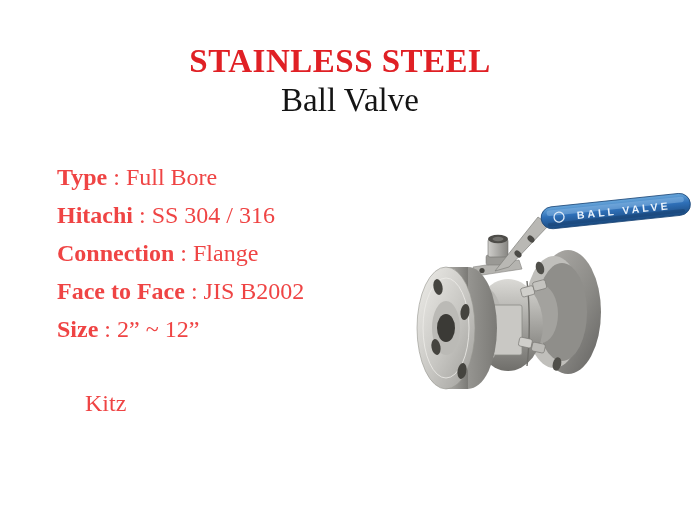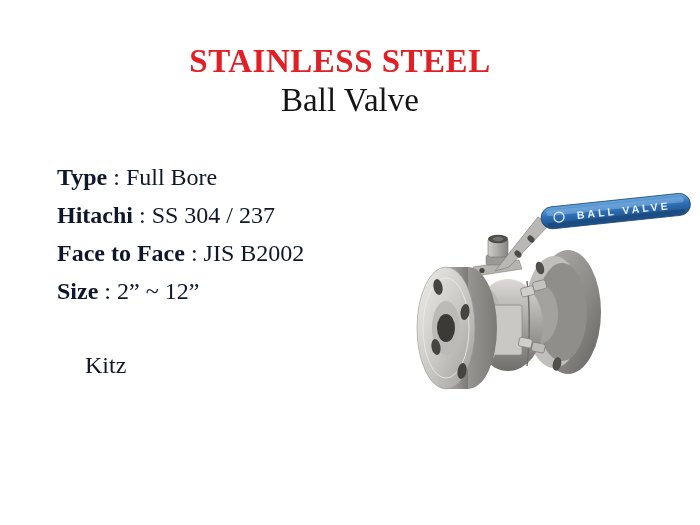--- a/index.html
+++ b/index.html
@@ -12,38 +12,39 @@
     font-size:33px; font-weight:bold; line-height:38px; color:#e02025;
     letter-spacing:0.5px;
     margin-left:40px;
   }
   .subtitle {
     position:absolute; top:81px; left:0; width:700px; text-align:center;
     font-size:33px; font-weight:normal; line-height:38px; color:#141414;
   }
   .specs {
     position:absolute; left:57px; top:158px; width:360px;
-    font-size:24px; line-height:38px; color:#0f172a;
+    font-size:24px; line-height:38px; color:#ef4444;
   }
   .spec-row { white-space:nowrap; }
   .spec-label { font-weight:bold; }
   .spec-continuation { padding-left:28px;margin-top:36px; }
   .valve-photo { position:absolute; left:390px; top:175px; width:310px; height:250px; }
 </style>
 </head>
 <body>
 
 <div class="page">
 
   <div class="title">STAINLESS STEEL</div>
   <div class="subtitle">Ball Valve</div>
 
   <div class="specs">
     <div class="spec-row"><span class="spec-label">Type</span><span> : </span><span>Full Bore</span></div>
-    <div class="spec-row"><span class="spec-label">Hitachi</span><span> : </span><span>SS 304 / 237</span></div>
+    <div class="spec-row"><span class="spec-label">Hitachi</span><span> : </span><span>SS 304 / 316</span></div>
+    <div class="spec-row"><span class="spec-label">Connection</span><span> : </span><span>Flange</span></div>
     <div class="spec-row"><span class="spec-label">Face to Face</span><span> : </span><span>JIS B2002</span></div>
     <div class="spec-row"><span class="spec-label">Size</span><span> : </span><span>2” ~ 12”</span></div>
     <div class="spec-row spec-continuation">Kitz</div>
   </div>
 
   <svg class="valve-photo" viewBox="0 0 310 250" xmlns="http://www.w3.org/2000/svg">
     <defs>
       <linearGradient id="gFace" x1="0" y1="0" x2="1" y2="1">
         <stop offset="0" stop-color="#efeeea"></stop>
         <stop offset="0.55" stop-color="#c7c6c2"></stop>

